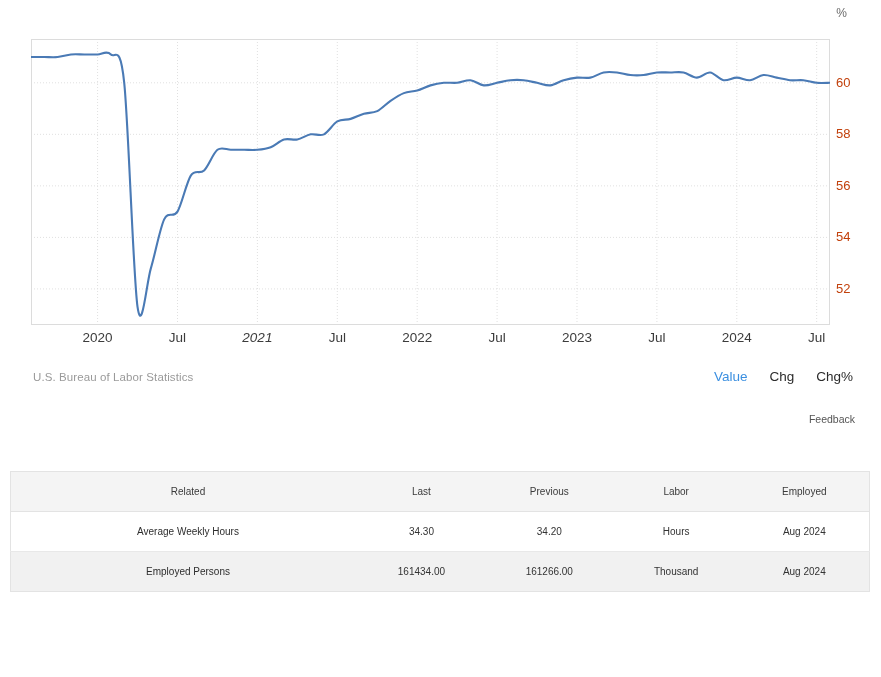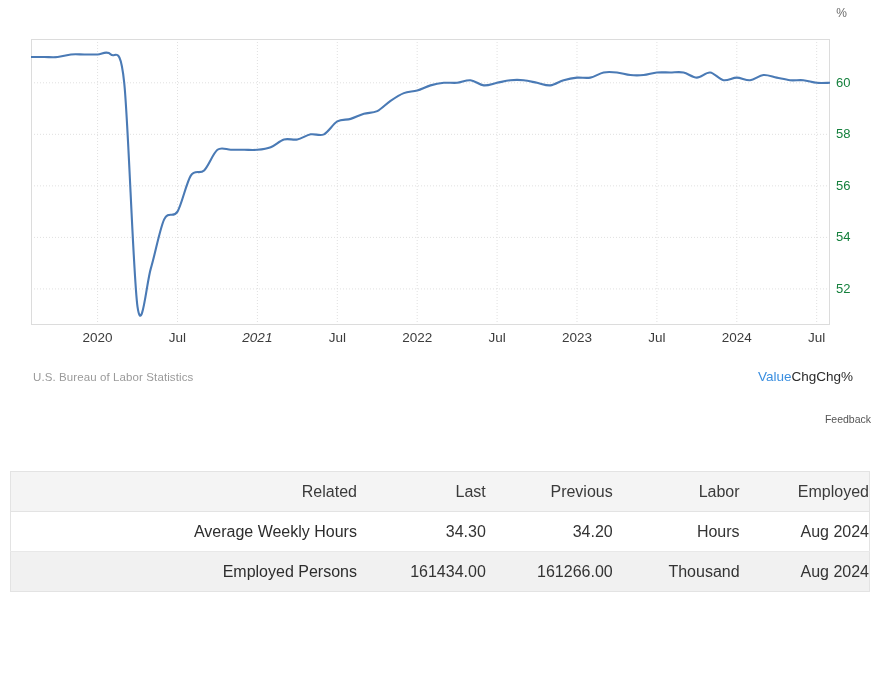--- a/index.html
+++ b/index.html
@@ -36,21 +36,21 @@
 
   .y-axis-labels {
     position: absolute;
     left: 836px; top: 39px;
     width: 44px; height: 286px;
   }
   .y-tick {
     position: absolute;
     left: 0;
     font-size: 13px;
-    color: #15803d;
+    color: #c2410c;
     line-height: 1;
   }
   .x-axis-labels {
     position: absolute;
     left: 0; top: 330px;
     width: 741px; height: 22px;
   }
   .x-tick {
     position: absolute;
     top: 0;
@@ -66,52 +66,53 @@
     left: 33px; top: 371px;
     font-size: 11.5px;
     color: #9a9a9a;
     letter-spacing: .1px;
   }
   .chart-modes {
     position: absolute;
     right: 28px; top: 369px;
     display: flex;
     align-items: center;
+    gap: 22px;
   }
   .mode-btn {
     font-size: 13.5px;
     color: #2b2b2b;
     cursor: pointer;
     background: none; border: 0; padding: 0;
     font-family: "Liberation Sans", sans-serif;
   }
   .mode-btn.active { color: #3b8fe0; }
 
   .feedback {
     position: absolute;
-    right: 10px; top: 413px;
+    right: 26px; top: 413px;
     font-size: 10.5px;
     color: #555555;
     cursor: pointer;
   }
 
   
   .related-table {
     position: absolute;
     left: 10px; top: 471px;
     width: 860px;
     border-collapse: collapse;
     border: 1px solid #e3e3e3;
     background: #ffffff;
   }
   .related-table th,
   .related-table td {
-    text-align: right;
+    text-align: center;
     font-weight: normal;
-    font-size: 16px;
+    font-size: 10px;
     color: #333333;
     padding: 0;
     height: 40px;
     vertical-align: middle;
     border-bottom: 1px solid #e8e8e8;
   }
   .related-table thead th {
     background: #f4f4f4;
     color: #3a3a3a;
     border-bottom: 1px solid #e3e3e3;

